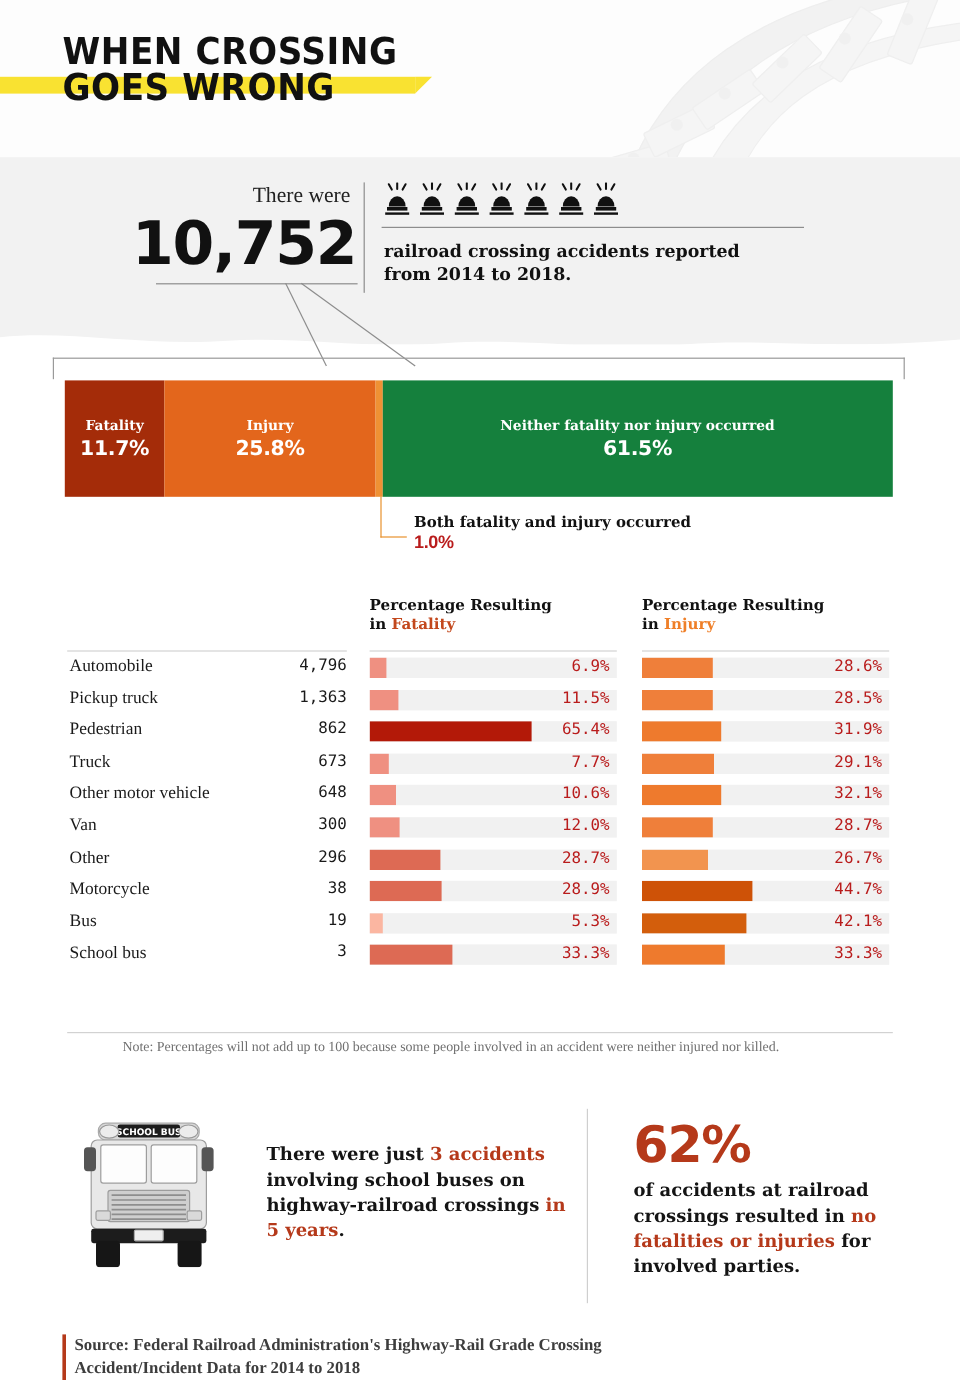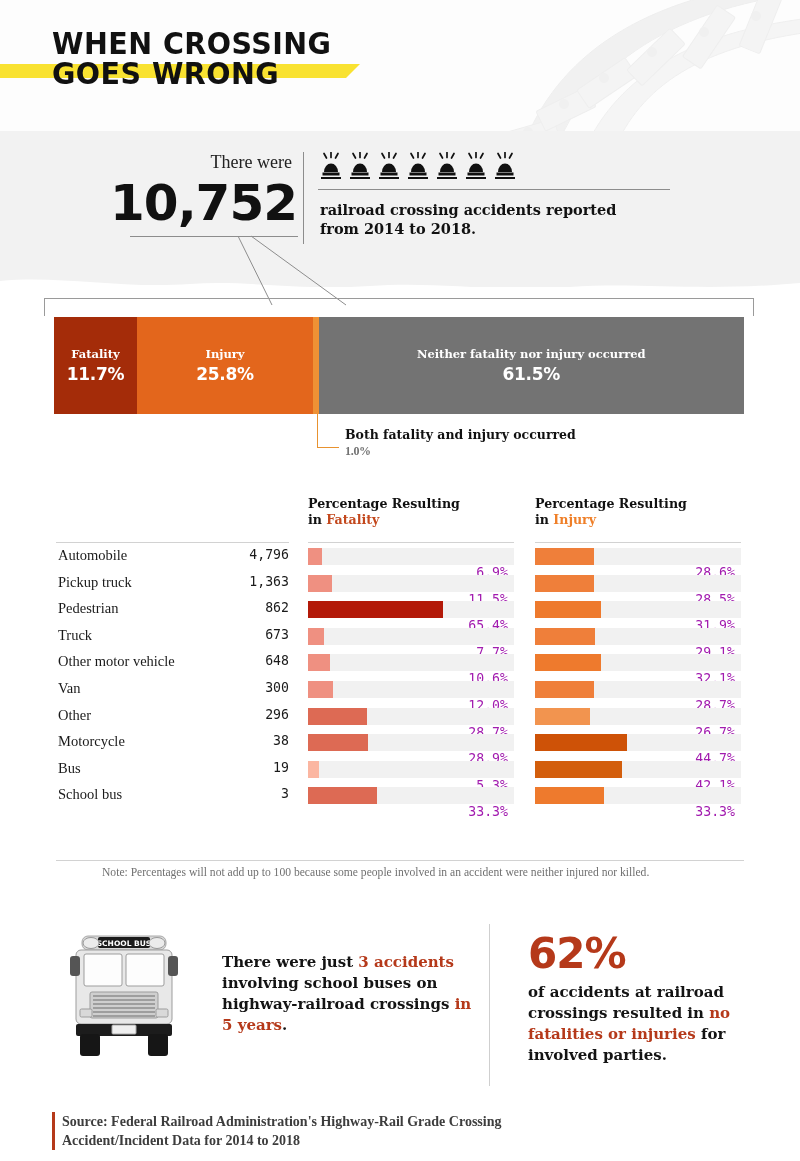--- a/index.html
+++ b/index.html
@@ -130,22 +130,22 @@
     border-bottom:1.6px solid #e8922f;
   }
   #callout-txt {
     position:absolute; left:345px; top:427px;
   }
   #callout-txt .c1 {
     font-family:"DejaVu Serif", serif; font-weight:bold;
     font-size:12.5px; color:#111; white-space:nowrap;
   }
   #callout-txt .c2 {
-    font-family:Liberation Serif, serif; font-weight:bold;
-    font-size:12px; color:#737373; letter-spacing:-.3px; margin-top:2px;
+    font-family:Liberation Sans, sans-serif; font-weight:bold;
+    font-size:15px; color:#b91c1c; letter-spacing:-.3px; margin-top:2px;
   }
 
   
   #table { position:absolute; left:56px; top:496px; width:688px; }
   .thead { position:relative; height:46px; }
   .th {
     position:absolute; top:0;
     font-family:"DejaVu Serif", serif; font-weight:bold;
     font-size:12.6px; line-height:16px; color:#111;
   }
@@ -174,21 +174,21 @@
   .track {
     position:absolute; top:5px; height:17px; background:#f1f1f1;
     overflow:hidden;
   }
   .track.fat { left:252px; width:206px; }
   .track.inj { left:479px; width:206px; }
   .fill { height:100%; }
   .pct {
     position:absolute; top:4px; height:17px; line-height:17px;
     font-family:"DejaVu Sans Mono", monospace;
-    font-size:13.2px; color:#a21caf; text-align:right;margin-top:17px;
+    font-size:13.2px; color:#b91c1c; text-align:right;
   }
   .pct.fat { left:252px; width:200px; }
   .pct.inj { left:479px; width:200px; }
 
   #tbl-bottom-rule { position:absolute; left:56px; top:860px; width:688px; height:1px; background:#d2d2d2; }
   #note {
     position:absolute; left:58px; top:866px; width:700px;
     font-size:11.6px; color:#707070;margin-left:44px;
   }
 
@@ -349,21 +349,21 @@
 <div id="stack">
   <div class="seg" style="width:12.03%;background:#a42c09">
     <div class="seg-label">Fatality</div>
     <div class="seg-val">11.7%</div>
   </div>
   <div class="seg" style="width:25.51%;background:#e3661c">
     <div class="seg-label">Injury</div>
     <div class="seg-val">25.8%</div>
   </div>
   <div class="seg" style="width:0.8%;background:#ef9134"></div>
-  <div class="seg" style="width:61.66%;background:#737373">
+  <div class="seg" style="width:61.66%;background:#15803d">
     <div class="seg-label">Neither fatality nor injury occurred</div>
     <div class="seg-val">61.5%</div>
   </div>
 </div>
 <div id="callout-line"></div>
 <div id="callout-txt">
   <div class="c1">Both fatality and injury occurred</div>
   <div class="c2">1.0%</div>
 </div>
 

